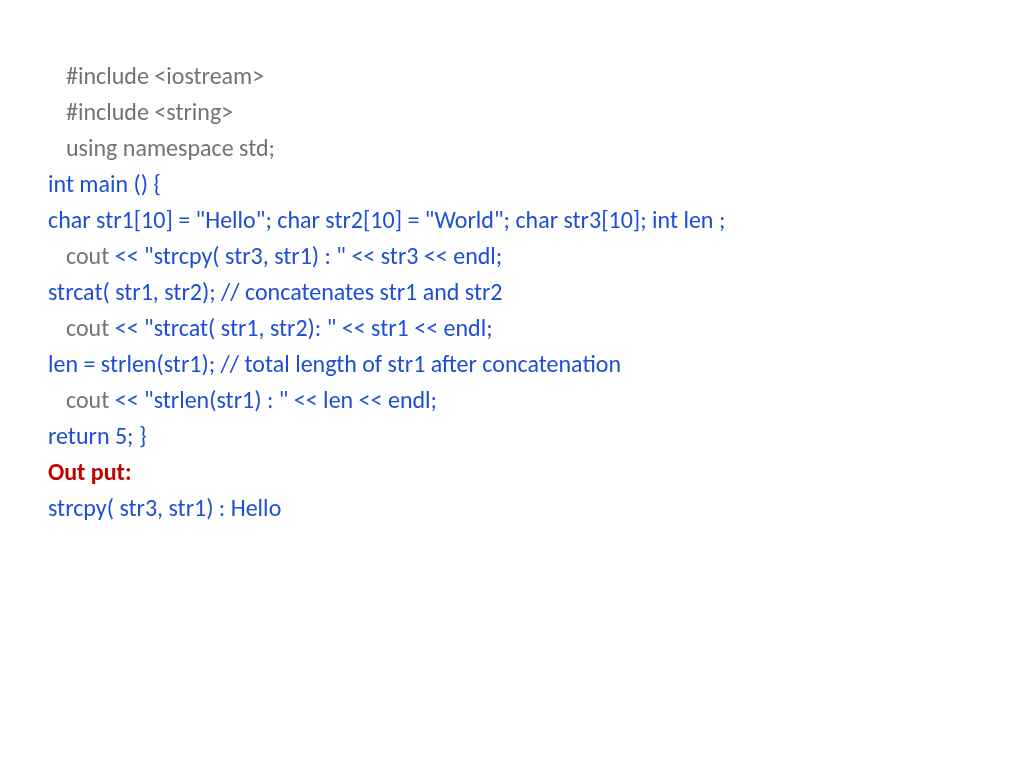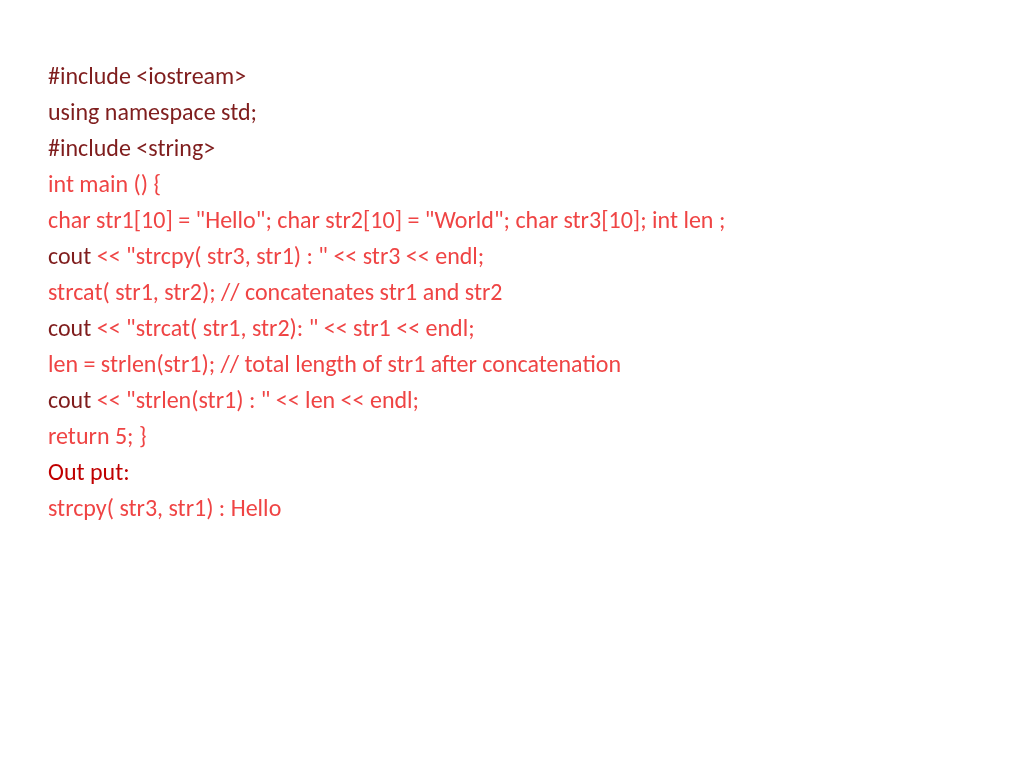--- a/index.html
+++ b/index.html
@@ -11,42 +11,43 @@
     font-family: Calibri, "Segoe UI", Arial, sans-serif;
     font-size: 24px;
     line-height: 1.5;
     color: #333333;
     overflow: hidden;
   }
   .slide {
     padding: 58px 48px 0 48px;
   }
   .olive {
-    color: #7f1d1d;
+    color: #737373;
+    margin-left: 18px;
   }
   .dark {
-    color: #ef4444;
+    color: #1d4ed8;
   }
   .output-label {
     color: #c00000;
-    font-weight: normal;
+    font-weight: bold;
   }
   p {
     margin: 0;
     padding: 0;
   }
 </style>
 </head>
 <body>
 
 <div class="slide">
 
   <p class="olive">#include &lt;iostream&gt;</p>
+  <p class="olive">#include &lt;string&gt;</p>
   <p class="olive">using namespace std;</p>
-  <p class="olive">#include &lt;string&gt;</p>
   <p class="dark">int main () {</p>
   <p class="dark">char str1[10] = "Hello";   char str2[10] = "World";   char str3[10];   int  len ;</p>
   <p><span class="olive">cout</span><span class="dark"> &lt;&lt; "strcpy( str3, str1) : " &lt;&lt; str3 &lt;&lt; endl;</span></p>
   <p class="dark">  strcat( str1, str2);        // concatenates str1 and str2</p>
   <p><span class="olive">cout</span><span class="dark"> &lt;&lt; "strcat( str1, str2): " &lt;&lt; str1 &lt;&lt; endl;</span></p>
   <p class="dark"> len = strlen(str1);          // total length of str1 after concatenation</p>
   <p><span class="olive">cout</span><span class="dark"> &lt;&lt; "strlen(str1) : " &lt;&lt; len &lt;&lt; endl;</span></p>
   <p class="dark">   return 5; }</p>
   <p class="output-label">Out put:</p>
   <p class="dark">strcpy( str3, str1) : Hello</p>

